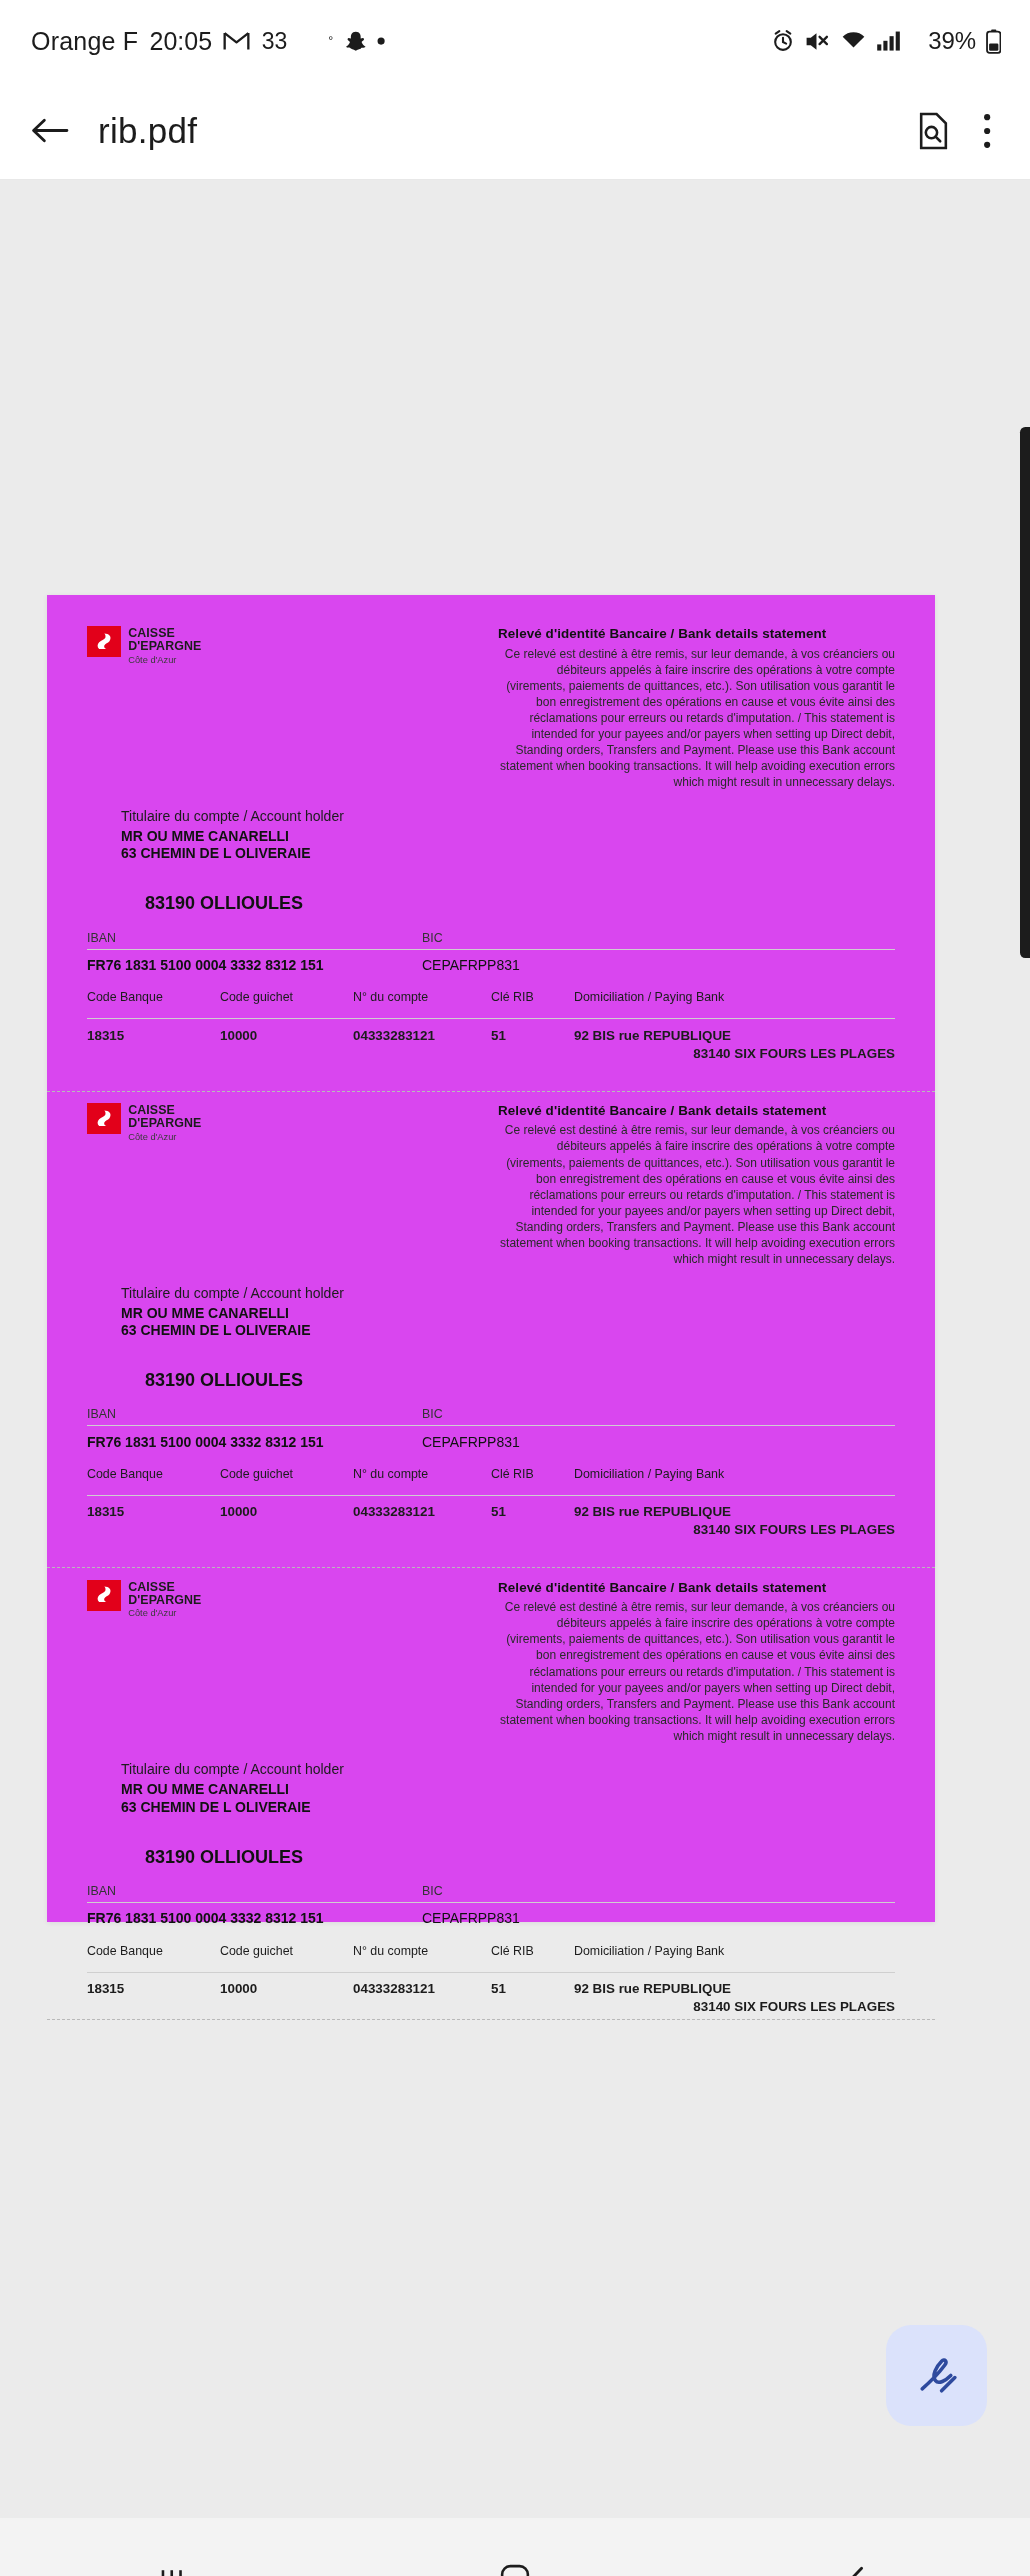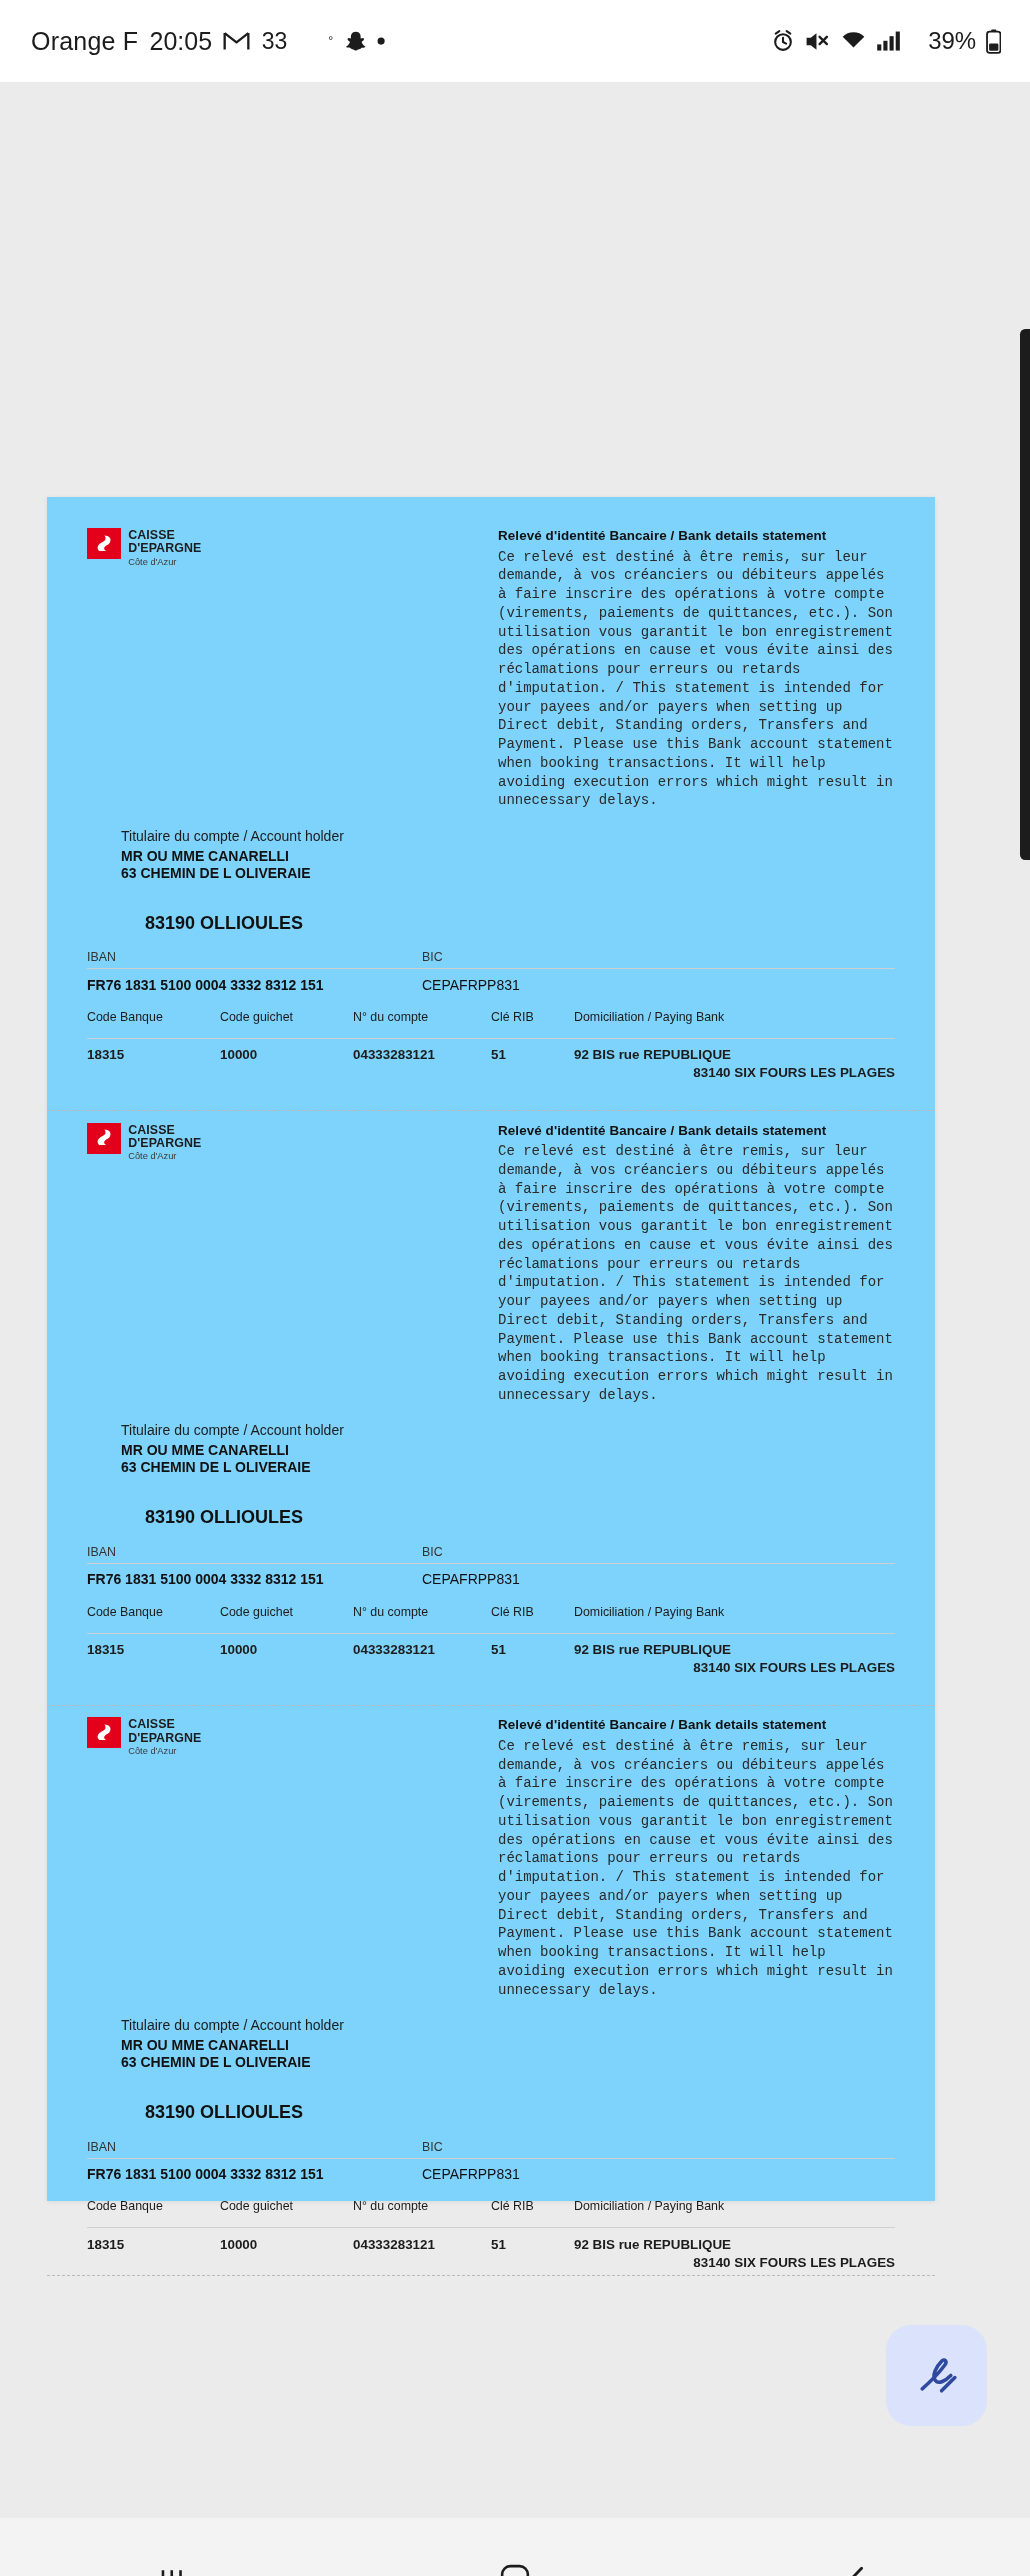--- a/index.html
+++ b/index.html
@@ -91,22 +91,22 @@
     background: #1c1c1c;
     border-radius: 5.2px 0 0 5.2px;
   }
 
   
   .page {
     position: absolute;
     left: 47px;
     top: 415px;
     width: 888px;
-    height: 1704px;
-    background: #7dd3fc;
+    height: 1327px;
+    background: #d946ef;
     box-shadow: 0 1px 5.2px rgba(0,0,0,0.07);
   }
   .rib-stack { padding: 31px 40px 0 40px; }
 
   .rib {
     position: relative;
     padding-bottom: 15.5px;
   }
   .rib + .rib { margin-top: 14.4px; }
   .rib-sep {
@@ -140,25 +140,24 @@
 
   .notice { width: 397px; }
   .notice-title {
     font-size: 13.4px;
     font-weight: bold;
     color: #111;
     margin-bottom: 4.6px;
     letter-spacing: 0.1px;
   }
   .notice-body {
-    font-size: 14px;
+    font-size: 12px;
     line-height: 1.34;
     color: #2a2a2a;
-    text-align: left;
-    font-family: Liberation Mono, monospace;
+    text-align: right;
   }
 
   .holder-block { margin-top: 17.5px; padding-left: 34px; }
   .holder-label { font-size: 14px; color: #1c1c1c; margin-bottom: 4.1px; }
   .holder-line { font-size: 14px; color: #111; font-weight: bold; line-height: 1.22; }
   .holder-city { font-size: 18px; color: #111; font-weight: bold; margin-top: 31px; padding-left: 24px; }
 
   .iban-row {
     margin-top: 16.5px;
     display: flex;
@@ -294,20 +293,44 @@
       <span class="sicon">
         <svg width="15.5" height="25" viewBox="0 0 30 48">
           <rect x="10" y="1" width="10" height="4" rx="1.5" fill="#1c1c1c"></rect>
           <rect x="2" y="5" width="26" height="41" rx="5" fill="none" stroke="#1c1c1c" stroke-width="3.5"></rect>
           <rect x="6" y="28" width="18" height="14" rx="2.5" fill="#1c1c1c"></rect>
         </svg>
       </span>
     </div>
   </div>
 
+  <div class="appbar">
+    <span class="sicon">
+      <svg width="38" height="31" viewBox="0 0 74 60">
+        <path d="M70,30 L6,30 M26,10 L5,30 L26,50" fill="none" stroke="#1c1c1c" stroke-width="5.5" stroke-linecap="round" stroke-linejoin="round"></path>
+      </svg>
+    </span>
+    <span class="appbar-title">rib.pdf</span>
+    <div class="appbar-actions">
+      <span class="sicon">
+        <svg width="34" height="38" viewBox="0 0 66 74">
+          <path d="M10,4 L40,4 L58,22 L58,70 L10,70 Z" fill="none" stroke="#1c1c1c" stroke-width="5"></path>
+          <circle cx="30" cy="40" r="11" fill="none" stroke="#1c1c1c" stroke-width="5"></circle>
+          <path d="M38,48 L47,57" stroke="#1c1c1c" stroke-width="5" stroke-linecap="round"></path>
+        </svg>
+      </span>
+      <span class="sicon">
+        <svg width="10.3" height="38" viewBox="0 0 20 74">
+          <circle cx="10" cy="10" r="6" fill="#1c1c1c"></circle>
+          <circle cx="10" cy="37" r="6" fill="#1c1c1c"></circle>
+          <circle cx="10" cy="64" r="6" fill="#1c1c1c"></circle>
+        </svg>
+      </span>
+    </div>
+  </div>
 
   <div class="viewer">
 
     <div class="scrollbar"></div>
 
     <div class="page">
       <div class="rib-stack">
 
         <div class="rib">
           <div class="rib-head">

